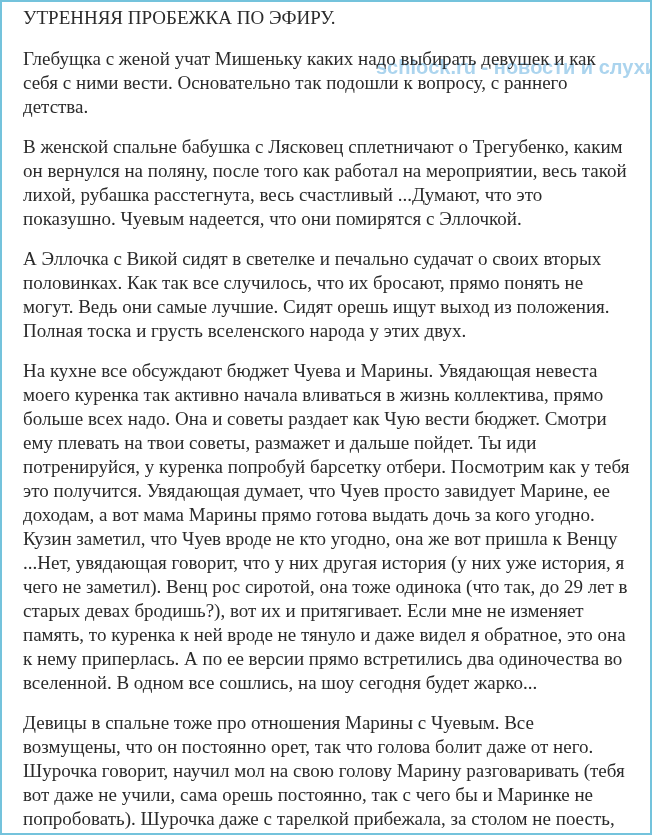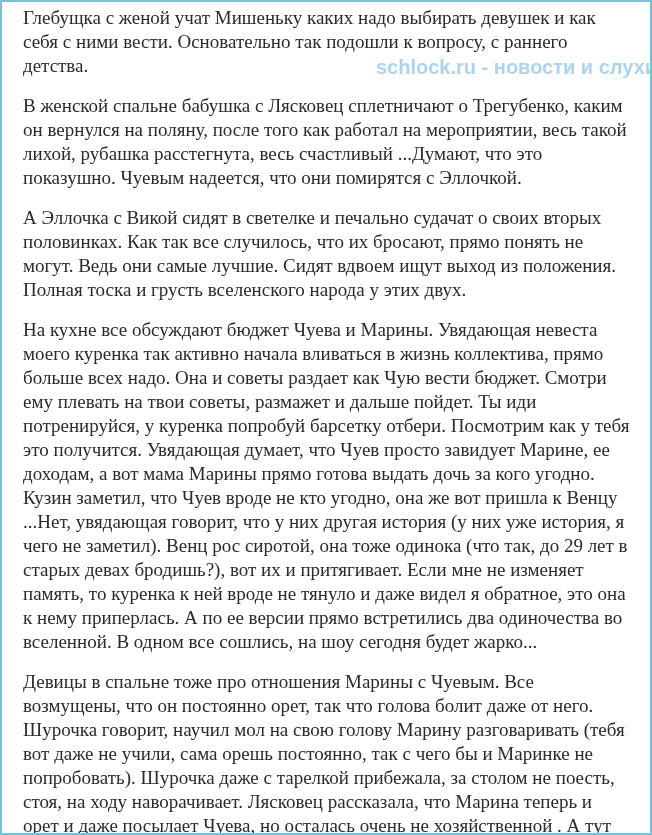--- a/index.html
+++ b/index.html
@@ -49,24 +49,25 @@
     pointer-events: none;
   }
 </style>
 </head>
 <body>
 
 <div class="page">
 
   <div class="watermark">schlock.ru - новости и слухи</div>
 
+  <h1 class="article-title">УТРЕННЯЯ ПРОБЕЖКА ПО ЭФИРУ.</h1>
 
   <p class="article-paragraph">Глебущка с женой учат Мишеньку каких надо выбирать девушек и как себя с ними вести. Основательно так подошли к вопросу, с раннего детства.</p>
 
   <p class="article-paragraph">В женской спальне бабушка с Лясковец сплетничают о Трегубенко, каким он вернулся на поляну, после того как работал на мероприятии, весь такой лихой, рубашка расстегнута, весь счастливый ...Думают, что это показушно. Чуевым надеется, что они помирятся с Эллочкой.</p>
 
-  <p class="article-paragraph">А Эллочка с Викой сидят в светелке и печально судачат о своих вторых половинках. Как так все случилось, что их бросают, прямо понять не могут. Ведь они самые лучшие. Сидят вдвоем ищут выход из положения. Полная тоска и грусть вселенского народа у этих двух.</p>
+  <p class="article-paragraph">А Эллочка с Викой сидят в светелке и печально судачат о своих вторых половинках. Как так все случилось, что их бросают, прямо понять не могут. Ведь они самые лучшие. Сидят орешь ищут выход из положения. Полная тоска и грусть вселенского народа у этих двух.</p>
 
   <p class="article-paragraph">На кухне все обсуждают бюджет Чуева и Марины. Увядающая невеста моего куренка так активно начала вливаться в жизнь коллектива, прямо больше всех надо. Она и советы раздает как Чую вести бюджет. Смотри ему плевать на твои советы, размажет и дальше пойдет. Ты иди потренируйся, у куренка попробуй барсетку отбери. Посмотрим как у тебя это получится. Увядающая думает, что Чуев просто завидует Марине, ее доходам, а вот мама Марины прямо готова выдать дочь за кого угодно. Кузин заметил, что Чуев вроде не кто угодно, она же вот пришла к Венцу ...Нет, увядающая говорит, что у них другая история (у них уже история, я чего не заметил). Венц рос сиротой, она тоже одинока (что так, до 29 лет в старых девах бродишь?), вот их и притягивает. Если мне не изменяет память, то куренка к ней вроде не тянуло и даже видел я обратное, это она к нему приперлась. А по ее версии прямо встретились два одиночества во вселенной. В одном все сошлись, на шоу сегодня будет жарко...</p>
 
   <p class="article-paragraph">Девицы в спальне тоже про отношения Марины с Чуевым. Все возмущены, что он постоянно орет, так что голова болит даже от него. Шурочка говорит, научил мол на свою голову Марину разговаривать (тебя вот даже не учили, сама орешь постоянно, так с чего бы и Маринке не попробовать). Шурочка даже с тарелкой прибежала, за столом не поесть, стоя, на ходу наворачивает. Лясковец рассказала, что Марина теперь и орет и даже посылает Чуева, но осталась очень не хозяйственной . А тут все такие хозяйственные собрались...</p>
 
 </div>
 
 </body></html>

